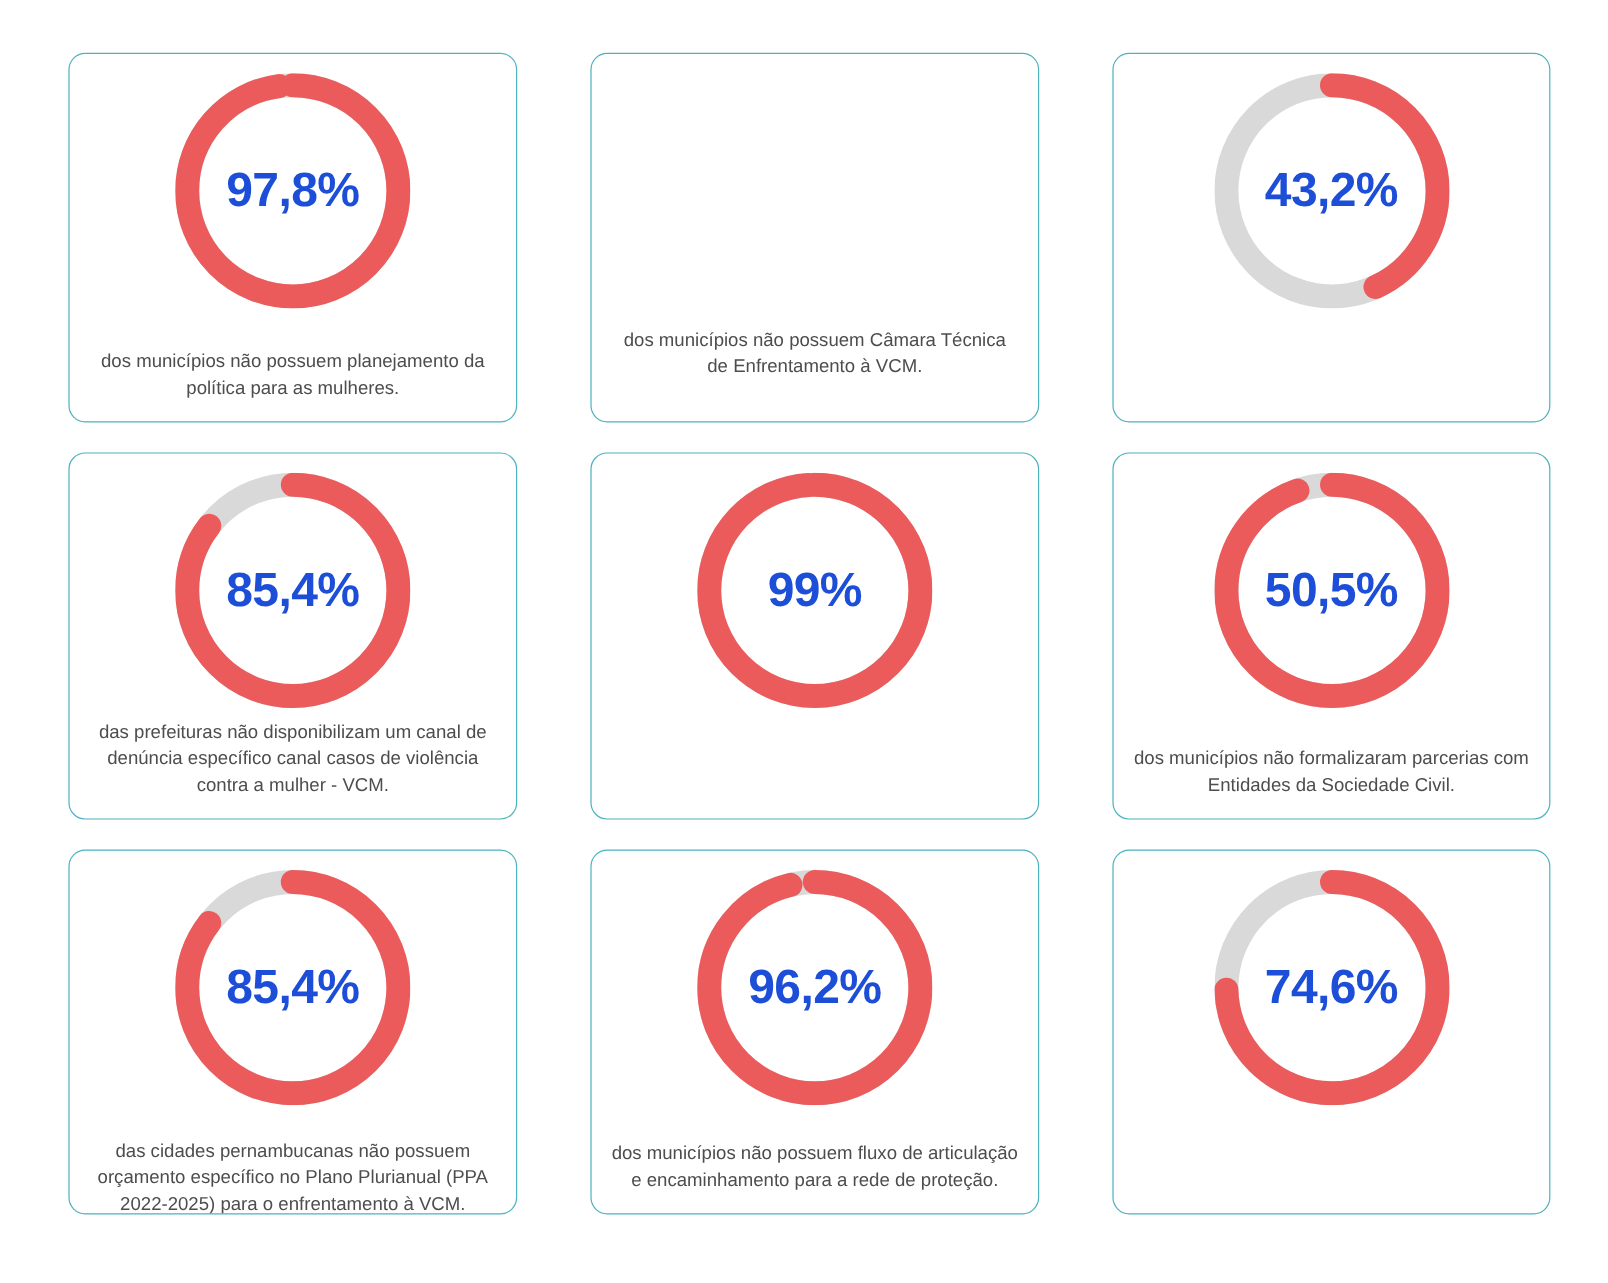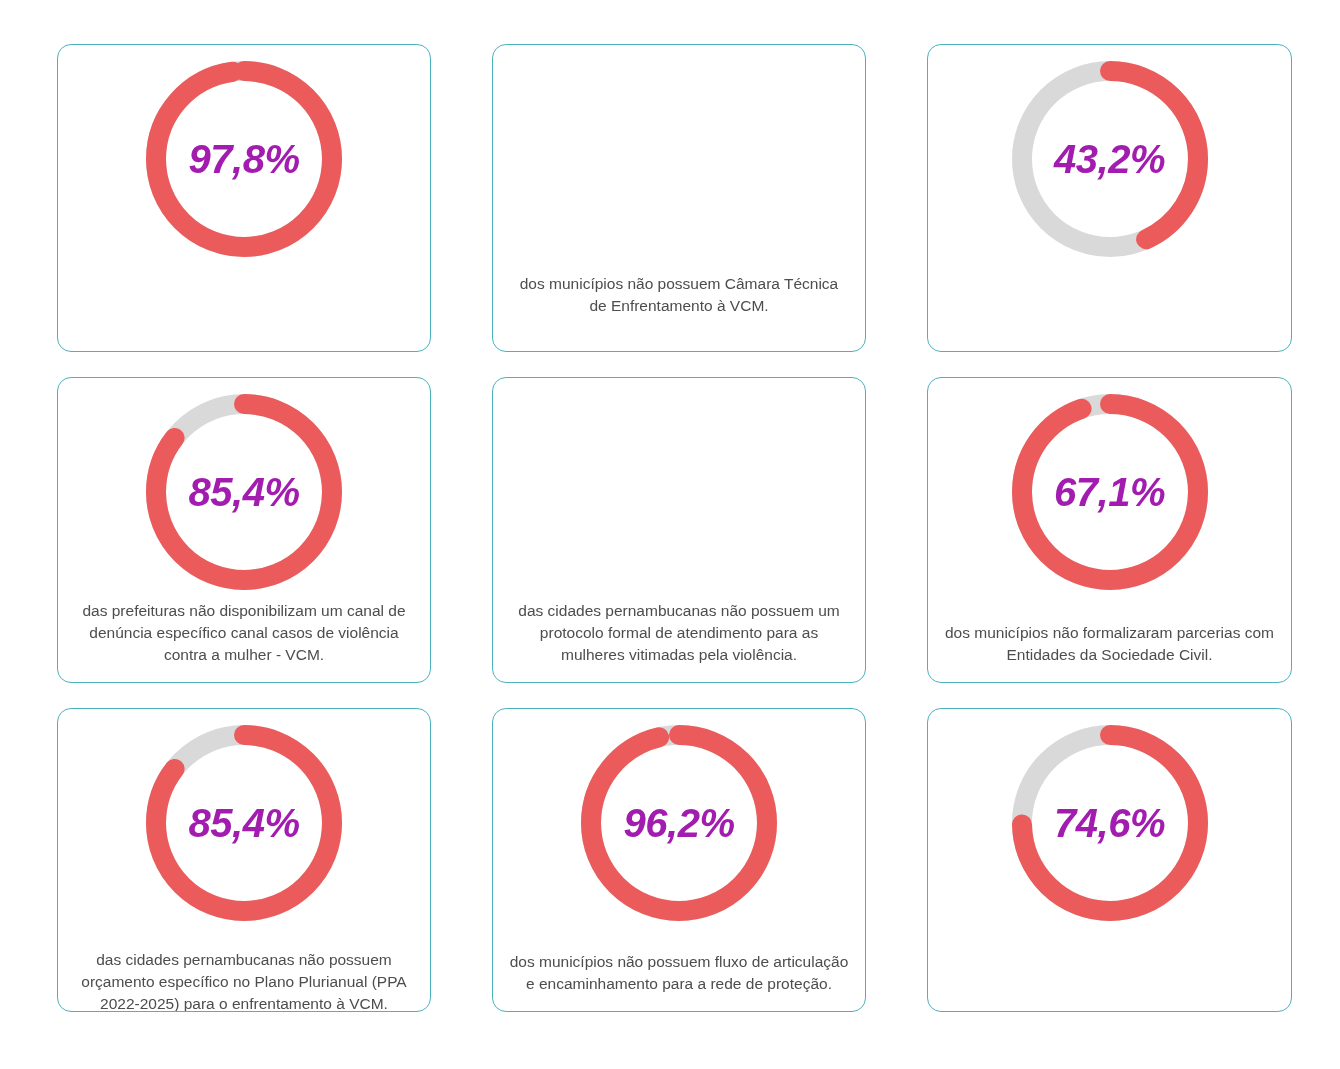--- a/index.html
+++ b/index.html
@@ -68,25 +68,24 @@
     position: absolute;
     left: 0;
     top: 0;
     width: 196px;
     height: 196px;
     display: flex;
     align-items: center;
     justify-content: center;
     font-size: 40px;
     font-weight: bold;
-    color: #a21caf;
+    color: #1d4ed8;
     letter-spacing: -0.5px;
     line-height: 1;
     white-space: nowrap;
-    font-style: italic;
   }
 
   .caption {
     margin-top: auto;
     margin-bottom: 4px;
     text-align: center;
     font-size: 15.5px;
     line-height: 1.42;
     color: #4D4D4D;
     max-width: 340px;
@@ -102,20 +101,21 @@
 
 <main id="dashboard">
     <section class="stat-card" data-lines="3">
       <div class="gauge-wrap">
         <svg viewBox="0 0 196 196" role="img">
           <circle class="gauge-track" cx="98" cy="98" r="88"></circle>
           <circle class="gauge-value" cx="98" cy="98" r="88" stroke-dasharray="540.76 12.16" stroke-dashoffset="0" transform="rotate(-90 98 98)"></circle>
         </svg>
         <div class="gauge-label">97,8%</div>
       </div>
+      <p class="caption">dos municípios não possuem planejamento da política para as mulheres.</p>
     </section>
     <section class="stat-card" data-lines="2">
       <p class="caption">dos municípios não possuem Câmara Técnica de Enfrentamento à VCM.</p>
     </section>
     <section class="stat-card" data-lines="3">
       <div class="gauge-wrap">
         <svg viewBox="0 0 196 196" role="img">
           <circle class="gauge-track" cx="98" cy="98" r="88"></circle>
           <circle class="gauge-value" cx="98" cy="98" r="88" stroke-dasharray="238.86 314.06" stroke-dashoffset="0" transform="rotate(-90 98 98)"></circle>
         </svg>
@@ -126,29 +126,35 @@
       <div class="gauge-wrap">
         <svg viewBox="0 0 196 196" role="img">
           <circle class="gauge-track" cx="98" cy="98" r="88"></circle>
           <circle class="gauge-value" cx="98" cy="98" r="88" stroke-dasharray="472.19 80.73" stroke-dashoffset="0" transform="rotate(-90 98 98)"></circle>
         </svg>
         <div class="gauge-label">85,4%</div>
       </div>
       <p class="caption">das prefeituras não disponibilizam um canal de denúncia específico canal casos de violência contra a mulher - VCM.</p>
     </section>
     <section class="stat-card" data-lines="3">
-      <p class="caption">das cidades pernambucanas não possuem um protocolo formal de atendimento para as mulheres vitimadas pela violência.</p>
+      <div class="gauge-wrap">
+        <svg viewBox="0 0 196 196" role="img">
+          <circle class="gauge-track" cx="98" cy="98" r="88"></circle>
+          <circle class="gauge-value" cx="98" cy="98" r="88" stroke-dasharray="547.39 5.53" stroke-dashoffset="0" transform="rotate(-90 98 98)"></circle>
+        </svg>
+        <div class="gauge-label">99%</div>
+      </div>
     </section>
     <section class="stat-card" data-lines="3">
       <div class="gauge-wrap">
         <svg viewBox="0 0 196 196" role="img">
           <circle class="gauge-track" cx="98" cy="98" r="88"></circle>
           <circle class="gauge-value" cx="98" cy="98" r="88" stroke-dasharray="523.06 29.86" stroke-dashoffset="0" transform="rotate(-90 98 98)"></circle>
         </svg>
-        <div class="gauge-label">67,1%</div>
+        <div class="gauge-label">50,5%</div>
       </div>
       <p class="caption">dos municípios não formalizaram parcerias com Entidades da Sociedade Civil.</p>
     </section>
     <section class="stat-card" data-lines="4">
       <div class="gauge-wrap">
         <svg viewBox="0 0 196 196" role="img">
           <circle class="gauge-track" cx="98" cy="98" r="88"></circle>
           <circle class="gauge-value" cx="98" cy="98" r="88" stroke-dasharray="472.19 80.73" stroke-dashoffset="0" transform="rotate(-90 98 98)"></circle>
         </svg>
         <div class="gauge-label">85,4%</div>

